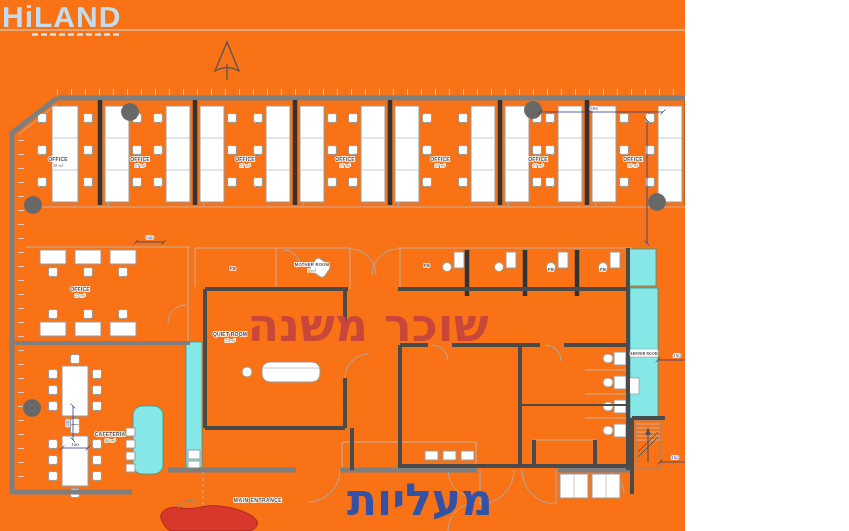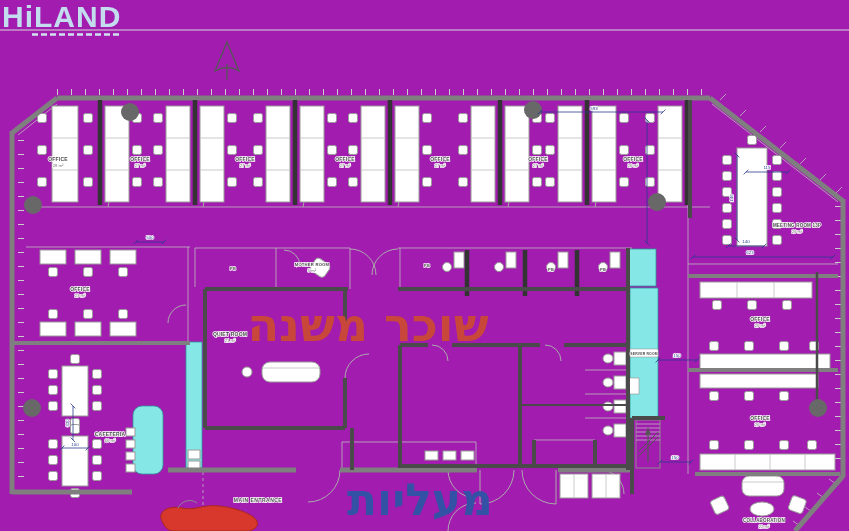--- a/index.html
+++ b/index.html
@@ -1,16 +1,16 @@
 <!DOCTYPE html>
 <html><head>
 <meta charset="utf-8">
 <style>
   html,body{margin:0;padding:0;background:#fff;}
-  .stage{position:relative;width:849px;height:531px;overflow:hidden;background:#a21caf;
+  .stage{position:relative;width:685px;height:531px;overflow:hidden;background:#f97316;
          font-family:"Liberation Sans",sans-serif;text-align:right;}
   svg{position:absolute;left:0;top:0;}
   .fur{fill:#fff;stroke:#9a9a9a;stroke-width:1;}
   .furl{stroke:#bdbdbd;stroke-width:.8;fill:none;}
   .door{fill:none;stroke:#ababab;stroke-width:1;}
   .wl{stroke:#7f7f7f;fill:none;}
   .dk{stroke:#4a4a4a;fill:none;}
   .pt{stroke:#333;fill:none;}
   .col{fill:#686868;}
   .cy{fill:#86e8e6;stroke:#2a9a97;stroke-width:.8;}

